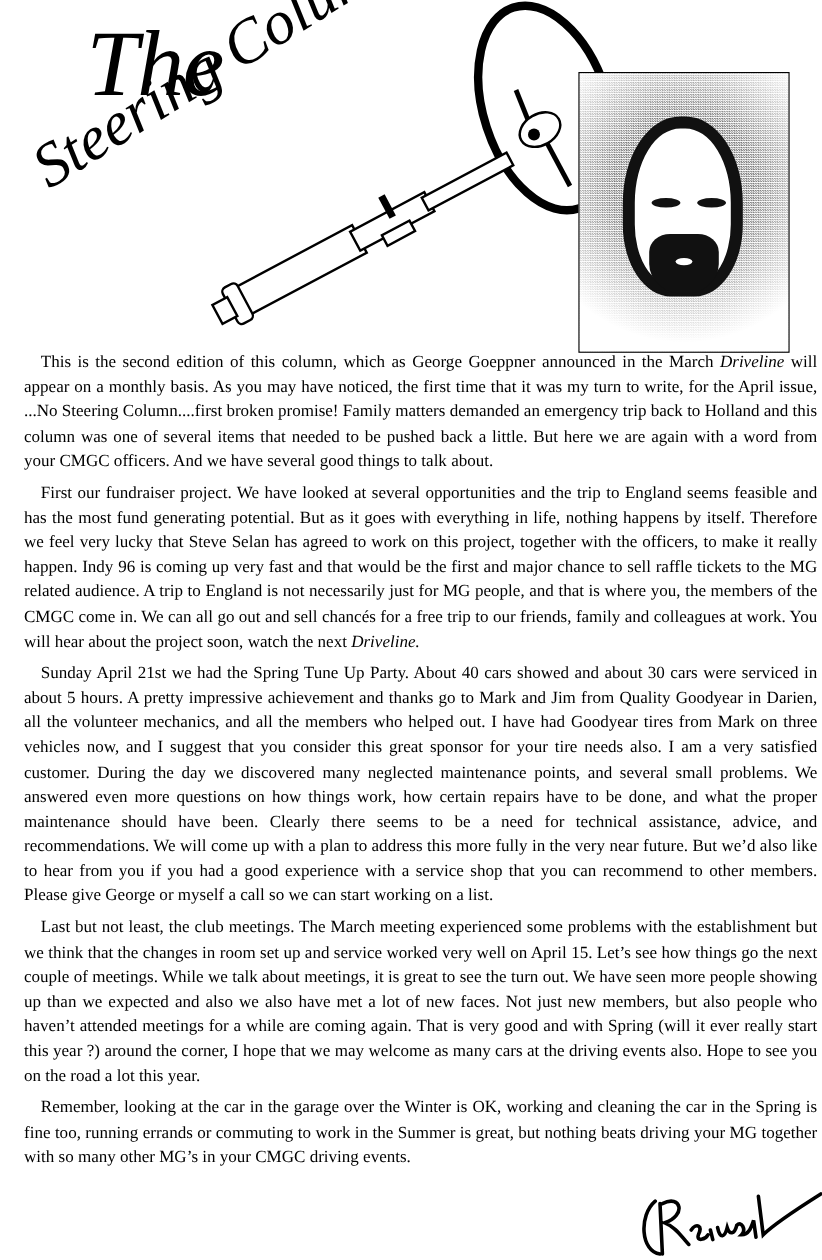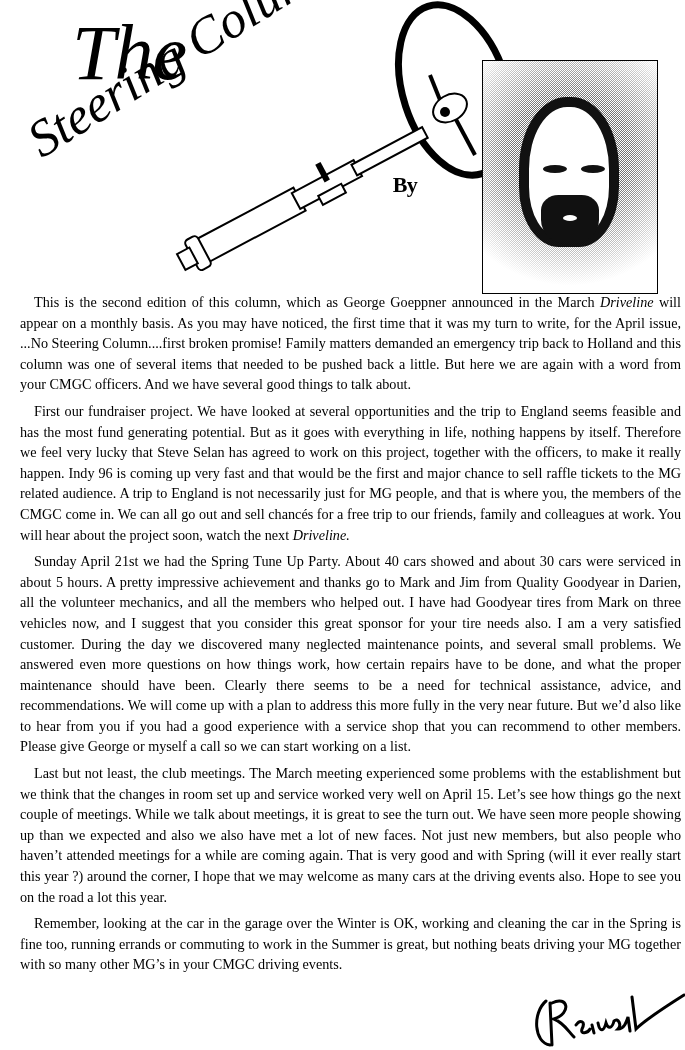--- a/index.html
+++ b/index.html
@@ -44,21 +44,20 @@
       <rect x="296" y="190" width="70" height="18" fill="#fff" stroke="#000" stroke-width="2"></rect>
       <rect x="362" y="193" width="80" height="12" fill="#fff" stroke="#000" stroke-width="2"></rect>
       <rect x="178" y="182" width="14" height="34" rx="4" fill="#fff" stroke="#000" stroke-width="2"></rect>
       <rect x="166" y="190" width="14" height="18" fill="#fff" stroke="#000" stroke-width="2"></rect>
       <rect x="330" y="176" width="6" height="20" fill="#000"></rect>
       <rect x="318" y="205" width="26" height="10" fill="#fff" stroke="#000" stroke-width="2"></rect>
     </g>
   </svg>
 
   <div class="byline">
-    <div>By</div>
   </div>
 
   <div class="photo-wrap">
     <div class="tex"></div>
     <div class="face" style="left:36px;top:36px;">
       <div class="eye l"></div>
         <div class="eye r"></div>
       <div class="beard"></div>
         <div class="mouth"></div>
     </div>

